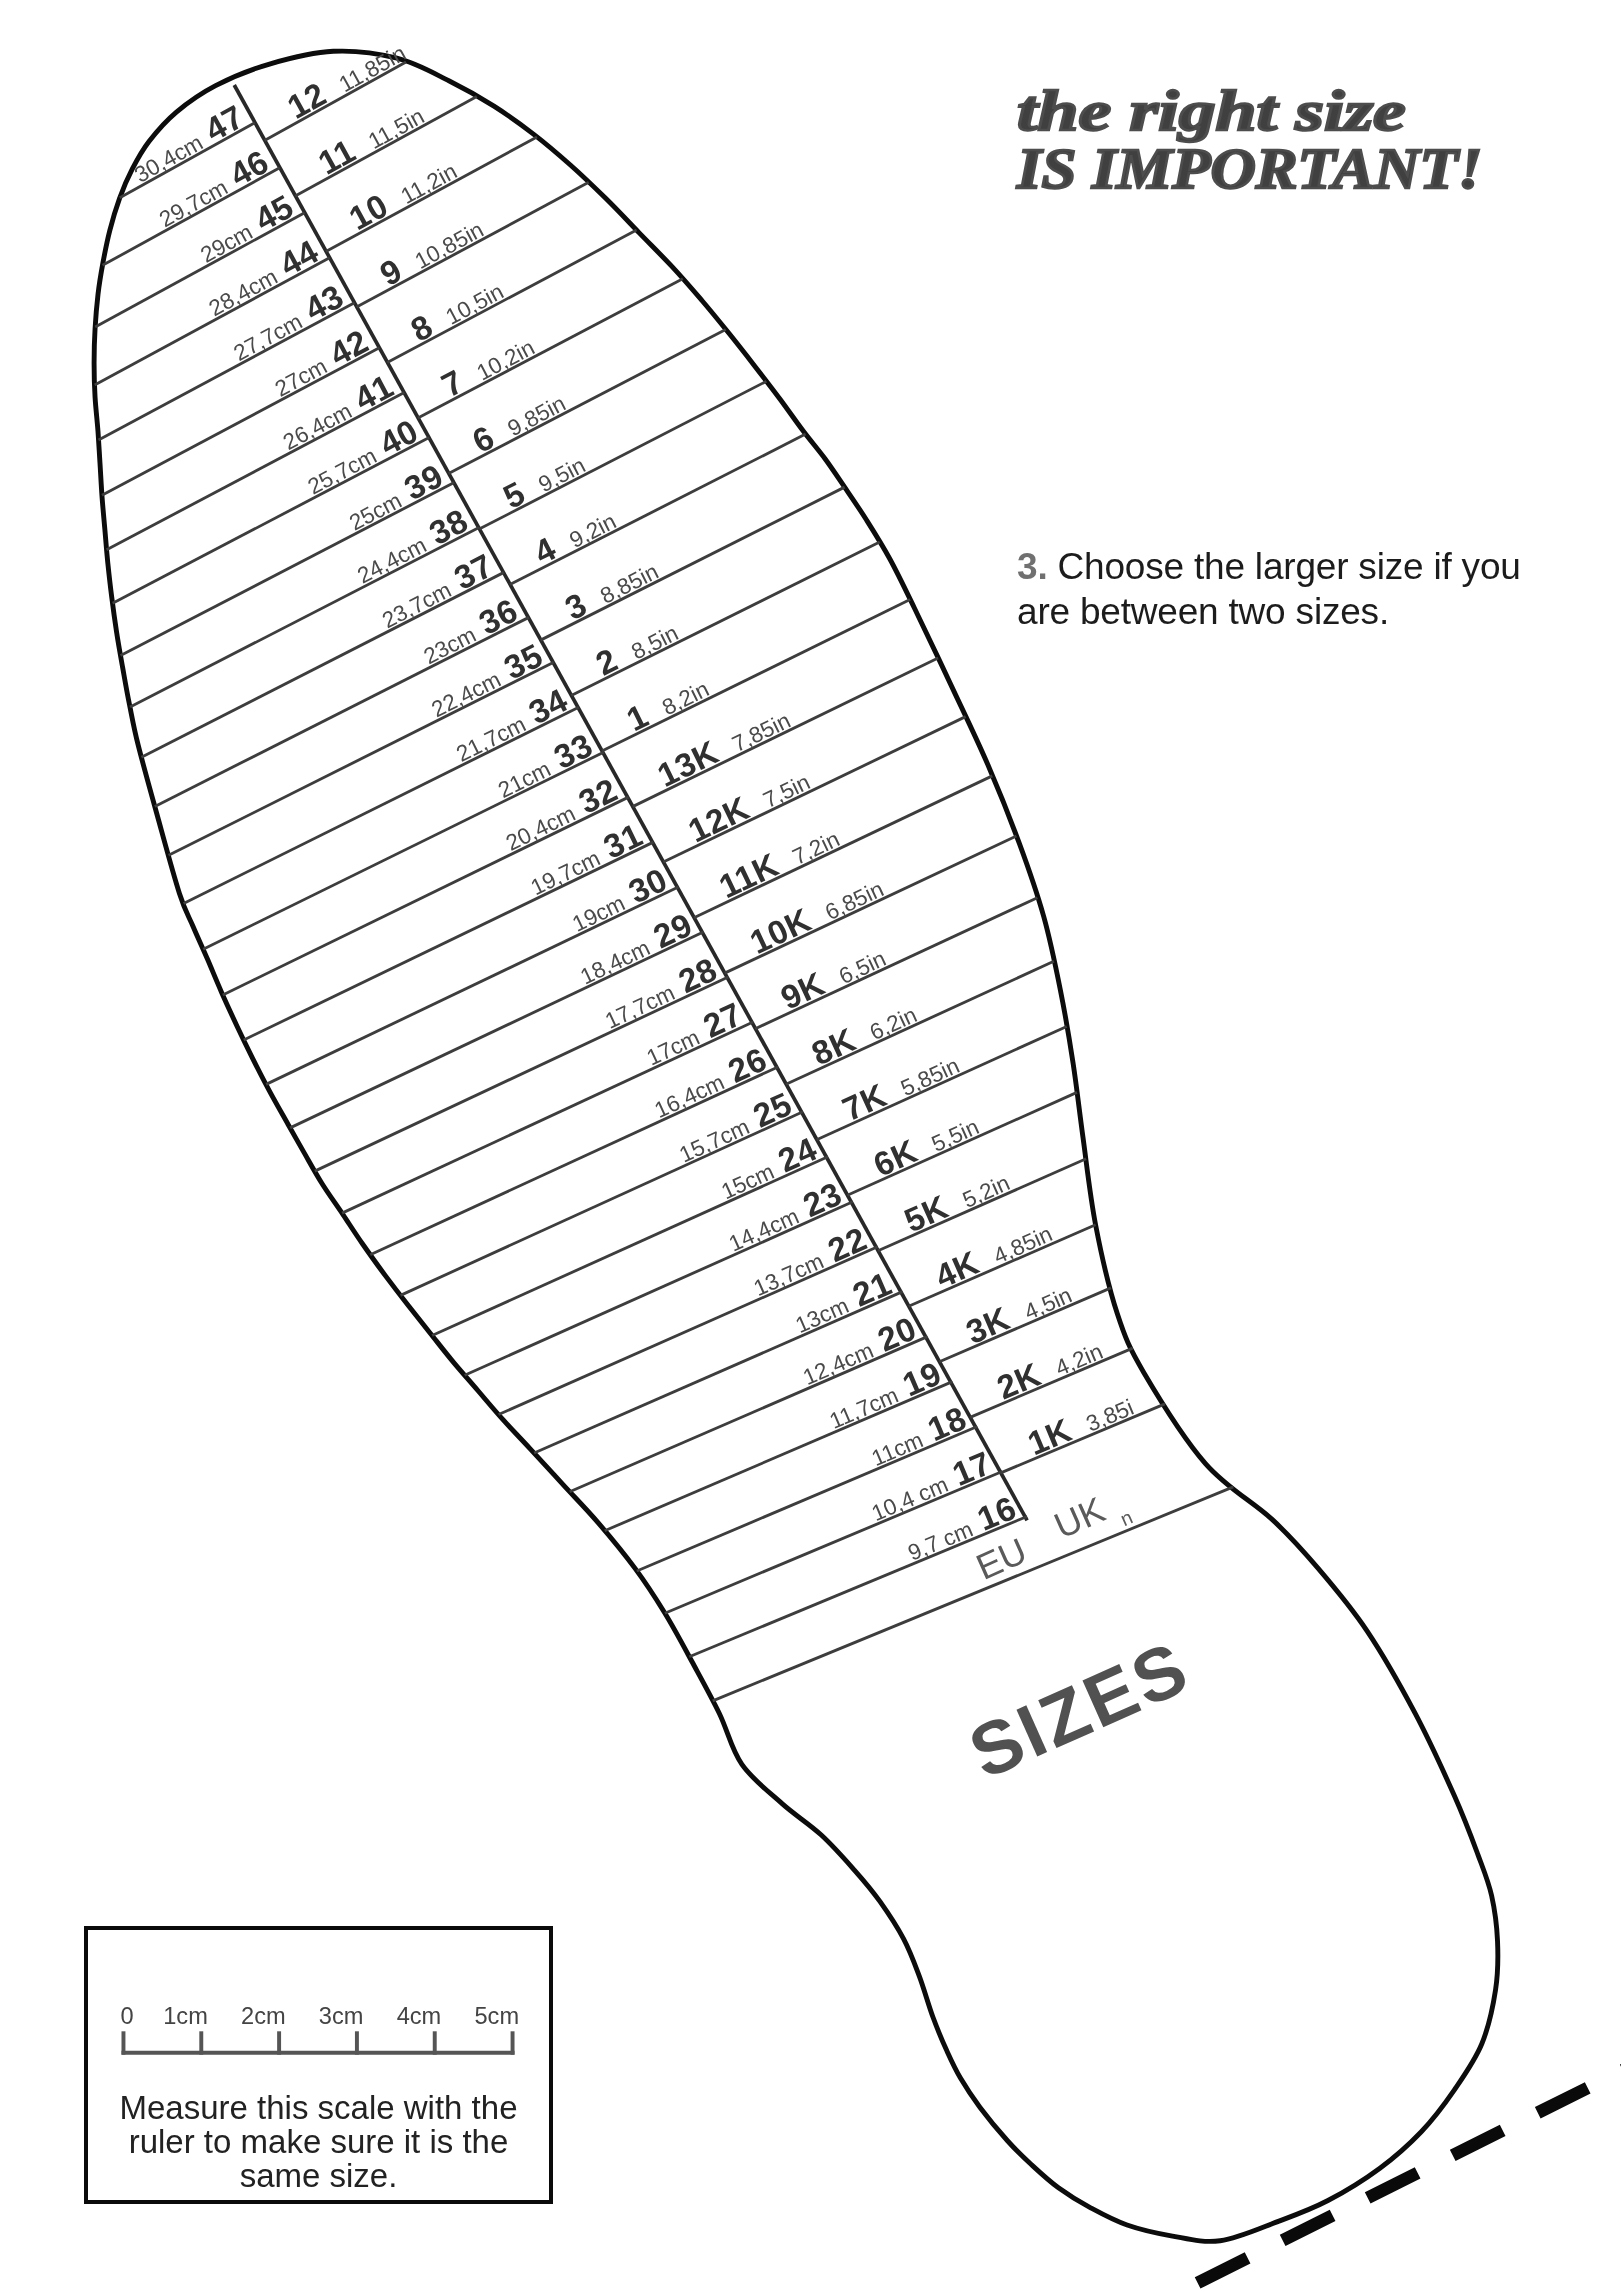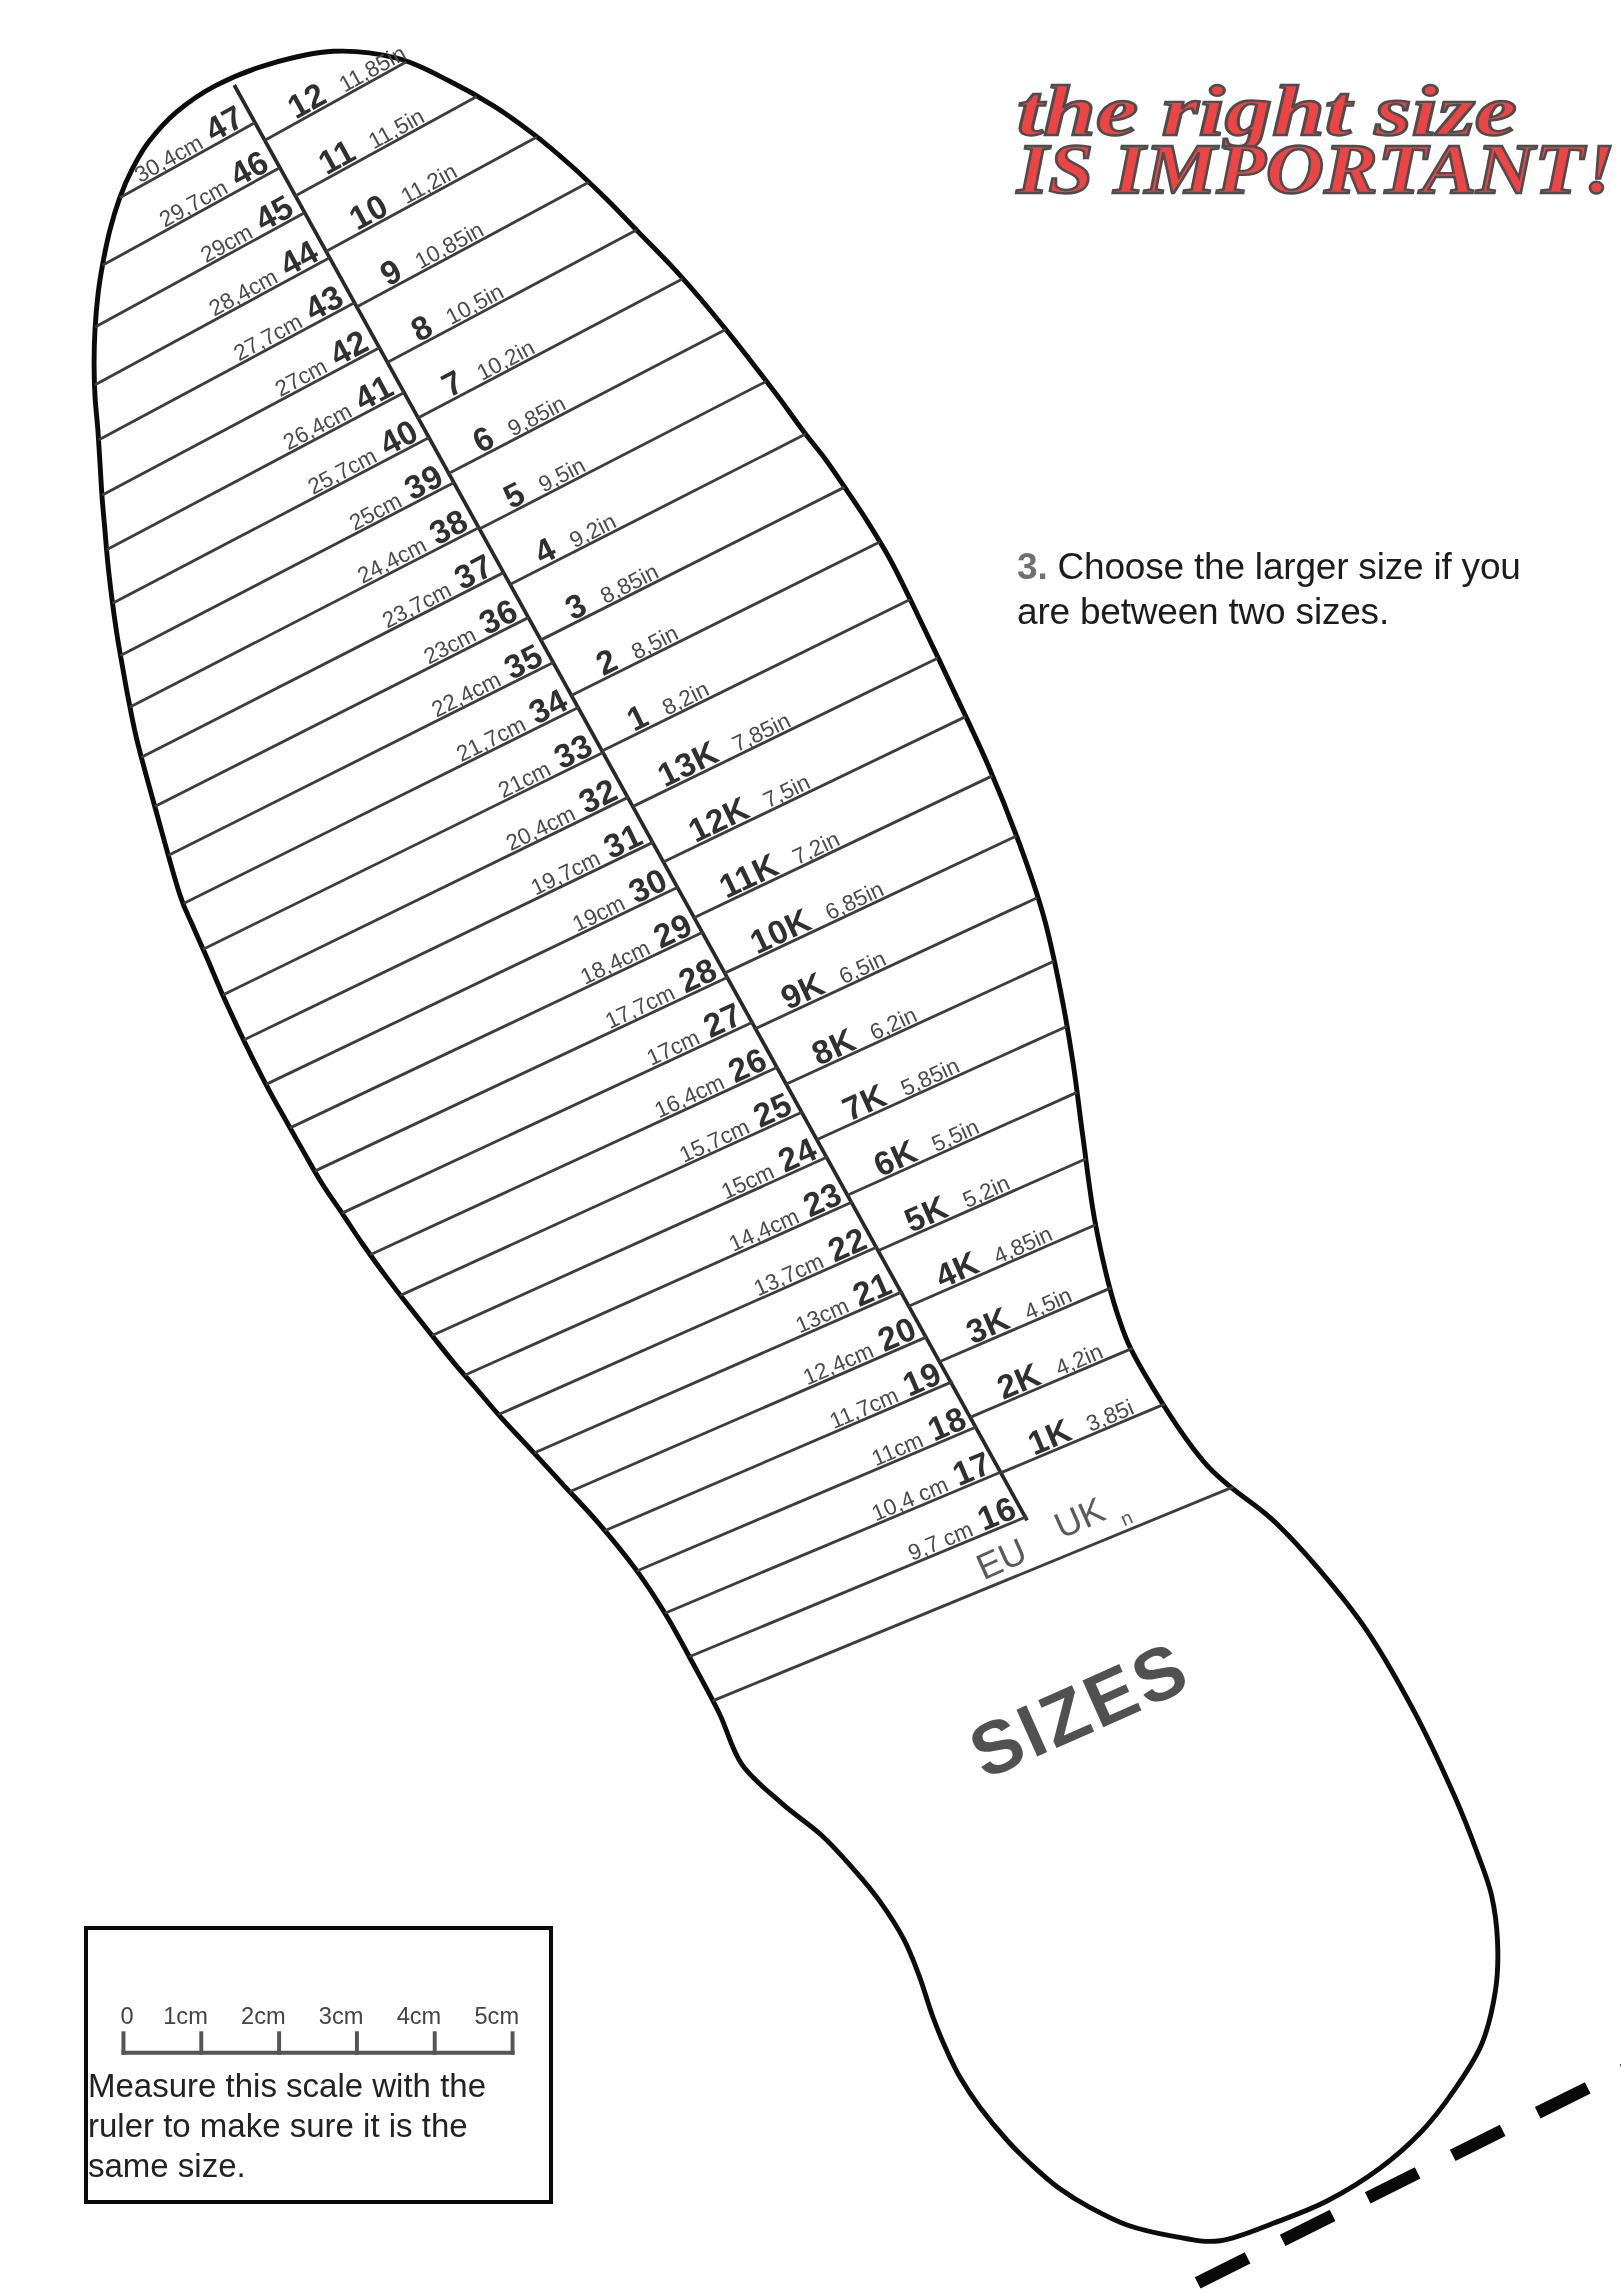--- a/index.html
+++ b/index.html
@@ -3,33 +3,33 @@
 <style>
 html,body{margin:0;padding:0;background:#ffffff;width:1621px;height:2293px;overflow:hidden}
 *{box-sizing:border-box}
 .page{position:relative;width:1621px;height:2293px;font-family:"Liberation Sans",sans-serif}
 svg text.eu,svg text.uk{font-family:"Liberation Sans",sans-serif}
 svg .cm{font-size:23px;fill:#4a4a4a}
 svg .num{font-size:34px;font-weight:bold;fill:#303030;letter-spacing:0.5px}
 svg .hdr{font-size:37px;fill:#5a5a5a}
 svg .hdrn{font-size:20px;fill:#5a5a5a}
 svg .sizes{font-size:76px;font-weight:bold;fill:#515151;letter-spacing:3px}
-.title{position:absolute;left:1017px;top:82px;color:#ef4444;
+.title{position:absolute;left:1017px;top:82px;color:#404040;
  font-family:"Liberation Serif",serif;font-weight:bold;font-style:italic;
- font-size:72px;line-height:58px;letter-spacing:0px;white-space:nowrap;
+ font-size:56px;line-height:58px;letter-spacing:0px;white-space:nowrap;
  -webkit-text-stroke:2.4px #4d4d4d}
 .title span{display:inline-block;transform-origin:left bottom}
 .tl1{transform:scaleX(1.315)}
 .tl2{transform:scaleX(1.12)}
 .instr{position:absolute;left:1017px;color:#1c1c1c;font-size:37px;line-height:45px;white-space:nowrap;letter-spacing:-0.2px}
 .instr b{color:#707070}
 .i1{top:247px} .i2{top:372px} .i3{top:544px}
 .box{position:absolute;left:84px;top:1926px;width:469px;height:278px;border:4.9px solid #0a0a0a}
 .box .t1{position:absolute;top:17.6px;left:0;width:100%;text-align:center;font-size:35px;color:#222}
-.box .t2{position:absolute;top:136px;left:0;width:100%;text-align:left;font-size:33px;line-height:40px;color:#222}
+.box .t2{position:absolute;top:161px;left:0;width:100%;text-align:center;font-size:33px;line-height:34px;color:#222}
 .ruler{position:absolute;left:0;top:74px;width:100%;height:78px}
 </style></head>
 <body>
 <div class="page">
 <svg width="1621" height="2293" viewBox="0 0 1654 2339">
 <g fill="none">
 <path d="M 1245.0,2286.0 C 1226.7,2288.5 1210.8,2283.7 1195.0,2281.0 C 1179.2,2278.3 1163.8,2274.8 1150.0,2270.0 C 1136.2,2265.2 1123.7,2258.3 1112.0,2252.0 C 1100.3,2245.7 1090.0,2239.3 1080.0,2232.0 C 1070.0,2224.7 1060.7,2216.0 1052.0,2208.0 C 1043.3,2200.0 1036.7,2193.7 1028.0,2184.0 C 1019.3,2174.3 1008.0,2160.7 1000.0,2150.0 C 992.0,2139.3 985.7,2129.7 980.0,2120.0 C 974.3,2110.3 970.7,2102.3 966.0,2092.0 C 961.3,2081.7 956.7,2070.7 952.0,2058.0 C 947.3,2045.3 943.0,2029.3 938.0,2016.0 C 933.0,2002.7 928.7,1990.7 922.0,1978.0 C 915.3,1965.3 906.3,1951.7 898.0,1940.0 C 889.7,1928.3 882.0,1919.3 872.0,1908.0 C 862.0,1896.7 850.3,1883.3 838.0,1872.0 C 825.7,1860.7 811.5,1852.0 798.0,1840.0 C 784.5,1828.0 767.7,1815.3 757.0,1800.0 C 746.3,1784.7 742.5,1765.5 734.0,1748.0 C 725.5,1730.5 715.3,1712.2 706.0,1695.0 C 696.7,1677.8 687.7,1660.8 678.0,1645.0 C 668.3,1629.2 659.3,1615.3 648.0,1600.0 C 636.7,1584.7 622.2,1567.2 610.0,1553.0 C 597.8,1538.8 586.5,1527.5 575.0,1515.0 C 563.5,1502.5 551.3,1489.2 541.0,1478.0 C 530.7,1466.8 521.8,1457.8 513.0,1448.0 C 504.2,1438.2 496.3,1428.7 488.0,1419.0 C 479.7,1409.3 471.2,1399.8 463.0,1390.0 C 454.8,1380.2 446.8,1369.8 439.0,1360.0 C 431.2,1350.2 423.7,1340.8 416.0,1331.0 C 408.3,1321.2 400.7,1311.3 393.0,1301.0 C 385.3,1290.7 377.2,1279.3 370.0,1269.0 C 362.8,1258.7 356.8,1249.2 350.0,1239.0 C 343.2,1228.8 335.5,1218.3 329.0,1208.0 C 322.5,1197.7 316.8,1187.2 311.0,1177.0 C 305.2,1166.8 300.0,1157.7 294.0,1147.0 C 288.0,1136.3 281.0,1124.2 275.0,1113.0 C 269.0,1101.8 263.5,1091.0 258.0,1080.0 C 252.5,1069.0 247.3,1058.3 242.0,1047.0 C 236.7,1035.7 231.0,1023.3 226.0,1012.0 C 221.0,1000.7 216.8,990.2 212.0,979.0 C 207.2,967.8 201.8,956.3 197.0,945.0 C 192.2,933.7 189.2,930.2 183.0,911.0 C 176.8,891.8 167.0,855.2 160.0,830.0 C 153.0,804.8 145.7,778.7 141.0,760.0 C 136.3,741.3 134.7,731.3 132.0,718.0 C 129.3,704.7 127.2,692.2 125.0,680.0 C 122.8,667.8 120.8,656.8 119.0,645.0 C 117.2,633.2 115.5,620.8 114.0,609.0 C 112.5,597.2 111.2,585.5 110.0,574.0 C 108.8,562.5 108.0,551.5 107.0,540.0 C 106.0,528.5 104.8,516.3 104.0,505.0 C 103.2,493.7 102.7,482.8 102.0,472.0 C 101.3,461.2 100.8,451.2 100.0,440.0 C 99.2,428.8 97.7,416.7 97.0,405.0 C 96.3,393.3 96.0,381.7 96.0,370.0 C 96.0,358.3 96.3,346.7 97.0,335.0 C 97.7,323.3 98.7,311.2 100.0,300.0 C 101.3,288.8 103.0,278.8 105.0,268.0 C 107.0,257.2 109.2,246.0 112.0,235.0 C 114.8,224.0 118.2,212.5 122.0,202.0 C 125.8,191.5 130.0,181.7 135.0,172.0 C 140.0,162.3 144.5,153.7 152.0,144.0 C 159.5,134.3 168.7,123.5 180.0,114.0 C 191.3,104.5 204.2,95.2 220.0,87.0 C 235.8,78.8 255.0,70.8 275.0,65.0 C 295.0,59.2 318.3,53.0 340.0,52.0 C 361.7,51.0 385.3,54.0 405.0,59.0 C 424.7,64.0 441.5,73.8 458.0,82.0 C 474.5,90.2 489.5,98.8 504.0,108.0 C 518.5,117.2 532.0,127.0 545.0,137.0 C 558.0,147.0 569.8,157.2 582.0,168.0 C 594.2,178.8 606.3,190.5 618.0,202.0 C 629.7,213.5 640.7,225.3 652.0,237.0 C 663.3,248.7 675.3,260.5 686.0,272.0 C 696.7,283.5 706.3,294.7 716.0,306.0 C 725.7,317.3 735.0,328.8 744.0,340.0 C 753.0,351.2 761.3,361.8 770.0,373.0 C 778.7,384.2 787.7,395.8 796.0,407.0 C 804.3,418.2 812.3,429.8 820.0,440.0 C 827.7,450.2 835.0,458.5 842.0,468.0 C 849.0,477.5 855.0,486.7 862.0,497.0 C 869.0,507.3 876.3,517.8 884.0,530.0 C 891.7,542.2 899.8,555.0 908.0,570.0 C 916.2,585.0 922.5,598.3 933.0,620.0 C 943.5,641.7 958.5,673.3 971.0,700.0 C 983.5,726.7 996.5,753.3 1008.0,780.0 C 1019.5,806.7 1030.5,834.2 1040.0,860.0 C 1049.5,885.8 1058.0,910.0 1065.0,935.0 C 1072.0,960.0 1077.0,985.0 1082.0,1010.0 C 1087.0,1035.0 1091.2,1060.0 1095.0,1085.0 C 1098.8,1110.0 1101.2,1132.5 1105.0,1160.0 C 1108.8,1187.5 1112.2,1220.0 1118.0,1250.0 C 1123.8,1280.0 1131.8,1315.0 1140.0,1340.0 C 1148.2,1365.0 1152.0,1374.5 1167.0,1400.0 C 1182.0,1425.5 1208.2,1468.0 1230.0,1493.0 C 1251.8,1518.0 1278.8,1532.2 1298.0,1550.0 C 1317.2,1567.8 1328.8,1581.0 1345.0,1600.0 C 1361.2,1619.0 1378.5,1639.3 1395.0,1664.0 C 1411.5,1688.7 1429.2,1720.0 1444.0,1748.0 C 1458.8,1776.0 1473.3,1808.0 1484.0,1832.0 C 1494.7,1856.0 1501.7,1875.0 1508.0,1892.0 C 1514.3,1909.0 1518.7,1919.3 1522.0,1934.0 C 1525.3,1948.7 1527.3,1964.0 1528.0,1980.0 C 1528.7,1996.0 1528.7,2012.5 1526.0,2030.0 C 1523.3,2047.5 1519.0,2068.0 1512.0,2085.0 C 1505.0,2102.0 1494.3,2117.0 1484.0,2132.0 C 1473.7,2147.0 1462.7,2161.7 1450.0,2175.0 C 1437.3,2188.3 1423.8,2200.3 1408.0,2212.0 C 1392.2,2223.7 1372.2,2236.0 1355.0,2245.0 C 1337.8,2254.0 1323.3,2259.2 1305.0,2266.0 C 1286.7,2272.8 1263.3,2283.5 1245.0,2286.0 Z" stroke="#0c0c0c" stroke-width="5"></path>
 <line x1="239" y1="86.4" x2="1048.0" y2="1551.0" stroke="#282828" stroke-width="3.8"></line>
 <g stroke="#3d3d3d" stroke-width="2.9">
 <line x1="122.2" y1="201.5" x2="260.0" y2="125.0"></line>

